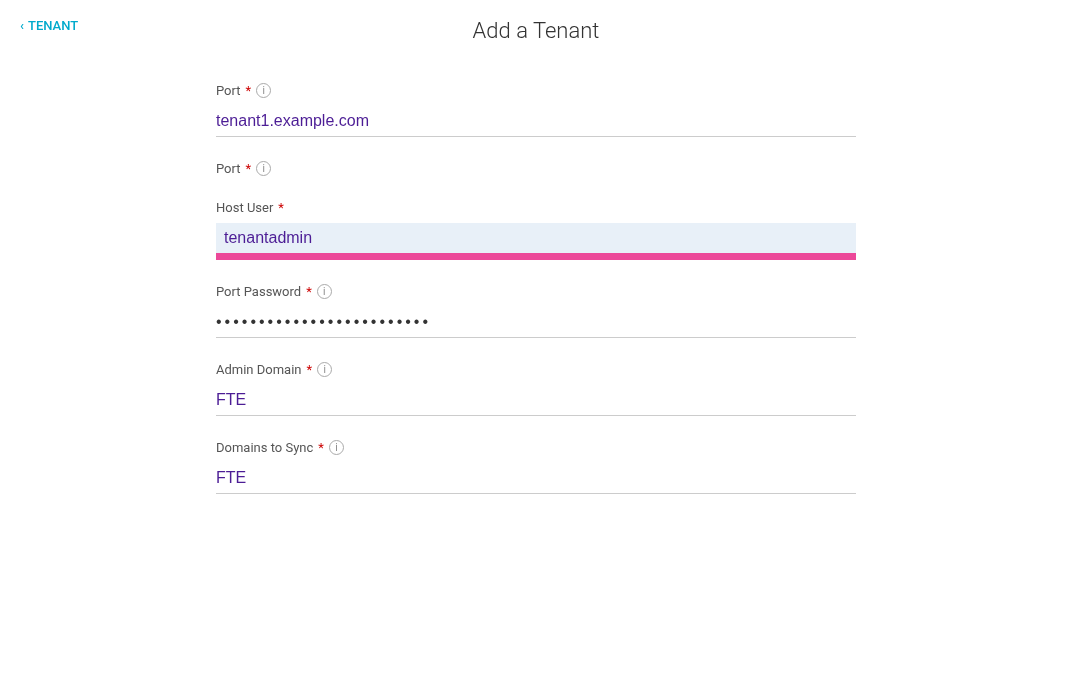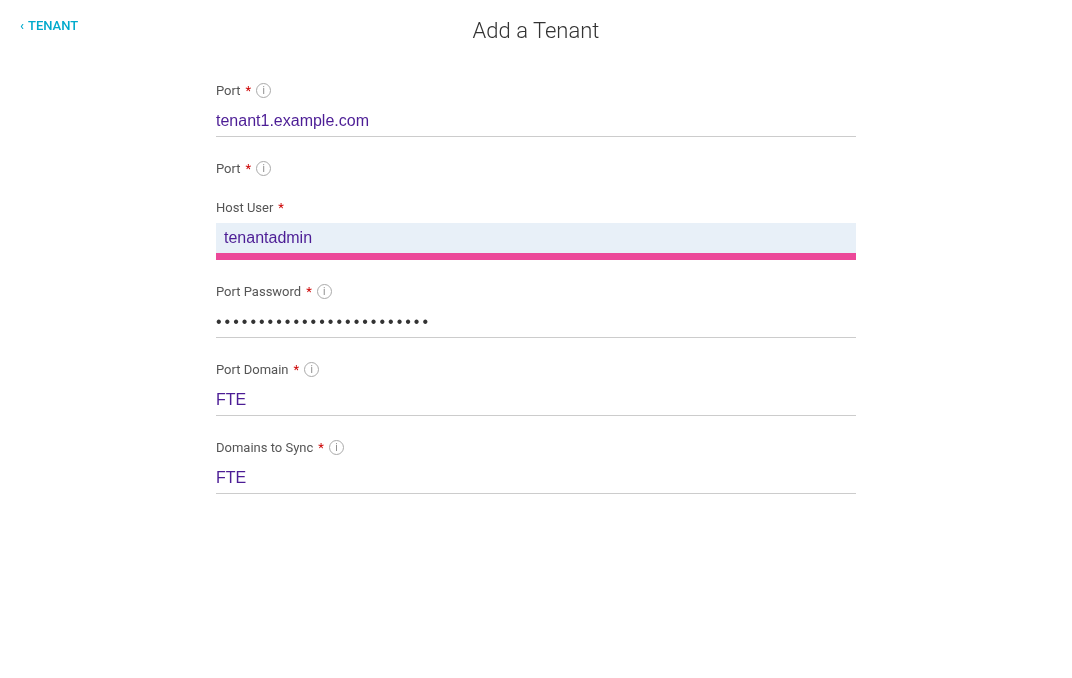--- a/index.html
+++ b/index.html
@@ -157,21 +157,21 @@
       <div class="field-label">
         <span>Port Password</span>
         <span class="required-star">*</span>
         <span class="info-icon">i</span>
       </div>
       <input class="field-input password-dots" type="password" value="passwordplaceholder123456" style="">
     </div>
 
     <div class="form-field">
       <div class="field-label">
-        <span>Port Domain</span>
+        <span>Admin Domain</span>
         <span class="required-star">*</span>
         <span class="info-icon">i</span>
       </div>
       <input class="field-input" type="text" value="FTE" style="">
     </div>
 
     <div class="form-field">
       <div class="field-label">
         <span>Domains to Sync</span>
         <span class="required-star">*</span>

